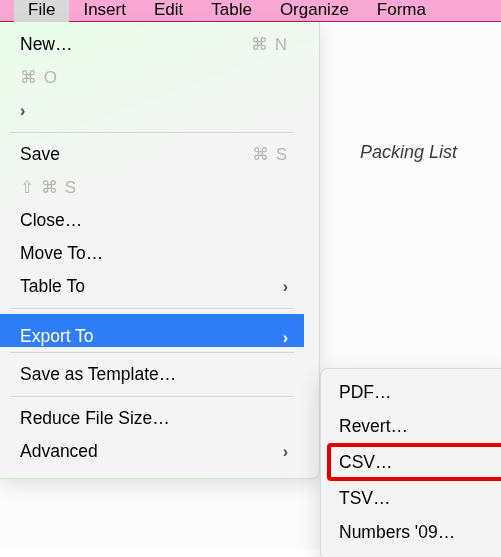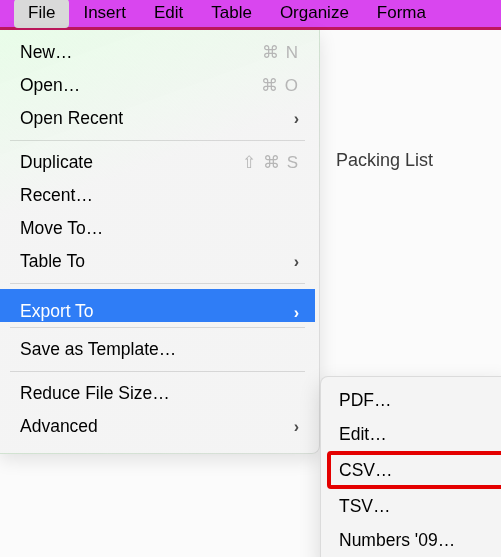--- a/index.html
+++ b/index.html
@@ -1,31 +1,31 @@
 <!DOCTYPE html>
 <html><head>
 <meta charset="utf-8">
 <style>
   * { box-sizing: border-box; margin: 0; padding: 0; }
   html, body { width: 501px; height: 557px; overflow: hidden; font-family: -apple-system, "Helvetica Neue", Arial, sans-serif; font-size: 17px; color: #000; background: #fff; }
-  .menubar { display: flex; align-items: center; height: 30px; border-bottom: 3px solid #be185d; padding-left: 14px; gap: 0; background: #d946ef; }
+  .menubar { display: flex; align-items: center; height: 22px; border-bottom: 1px solid #be185d; padding-left: 14px; gap: 0; background: #f9a8d4; }
   .menubar-item { padding: 4px 14px 5px 14px; font-size: 17px; cursor: default; }
   .menubar-item.active { background: #d9d9d9; border-radius: 4px; }
   .content { position: relative; height: 527px; background: #fbfbfb; }
-  .tab-label { position: absolute; left: 336px; top: 120px; font-size: 18px; color: #3a3a3a; }
+  .tab-label { position: absolute; left: 360px; top: 120px; font-size: 18px; color: #3a3a3a; font-style: italic; }
 
   .file-menu {
     position: absolute;
     left: 0; top: 0;
     width: 320px;
     background: linear-gradient(160deg, rgba(210,255,210,0.45) 0%, rgba(244,244,244,0.98) 35%, rgba(244,244,244,0.98) 100%);
     border-right: 1px solid rgba(0,0,0,0.10);
     border-bottom: 1px solid rgba(0,0,0,0.10);
     border-radius: 0 0 8px 0;
-    padding: 6px 4px 10px 0;
+    padding: 6px 15px 10px 0;
     box-shadow: 0 6px 18px rgba(0,0,0,0.10);
   }
   .menu-row {
     display: flex; align-items: center;
     height: 33px;
     padding: 0 16px 0 20px;
     font-size: 17.5px;
     cursor: default;
   }
   .menu-row .label { flex: 1; }
@@ -82,36 +82,37 @@
 
 <div class="content">
   <span class="tab-label">Packing List</span>
 
   <div class="file-menu">
     <div class="menu-row">
       <span class="label">New…</span>
       <span class="shortcut">⌘ N</span>
     </div>
     <div class="menu-row">
-      <span class="label">Open…</span>
       <span class="shortcut">⌘ O</span>
     </div>
     <div class="menu-row">
-      <span class="label">Open Recent</span>
       <span class="chevron">›</span>
     </div>
 
     <div class="menu-sep"></div>
 
     <div class="menu-row">
-      <span class="label">Duplicate</span>
+      <span class="label">Save</span>
+      <span class="shortcut">⌘ S</span>
+    </div>
+    <div class="menu-row">
       <span class="shortcut">⇧ ⌘ S</span>
     </div>
     <div class="menu-row">
-      <span class="label">Recent…</span>
+      <span class="label">Close…</span>
     </div>
     <div class="menu-row">
       <span class="label">Move To…</span>
     </div>
     <div class="menu-row">
       <span class="label">Table To</span>
       <span class="chevron">›</span>
     </div>
 
     <div class="menu-sep"></div>
@@ -136,21 +137,21 @@
       <span class="label">Advanced</span>
       <span class="chevron">›</span>
     </div>
   </div>
 
   <div class="submenu">
     <div class="sub-row">
         <span>PDF…</span>
       </div>
     <div class="sub-row">
-        <span>Edit…</span>
+        <span>Revert…</span>
       </div>
     <div class="sub-row boxed">
         <span>CSV…</span>
       </div>
     <div class="sub-row">
         <span>TSV…</span>
       </div>
     <div class="sub-row">
         <span>Numbers '09…</span>
       </div>

